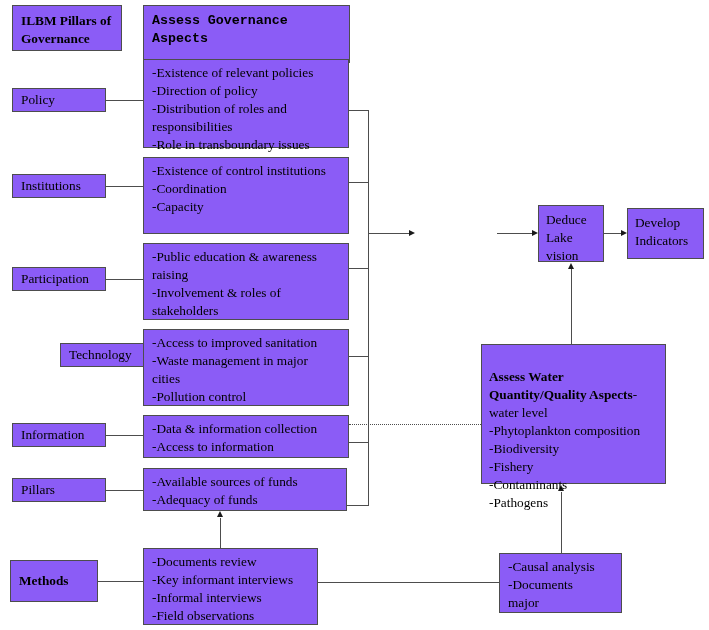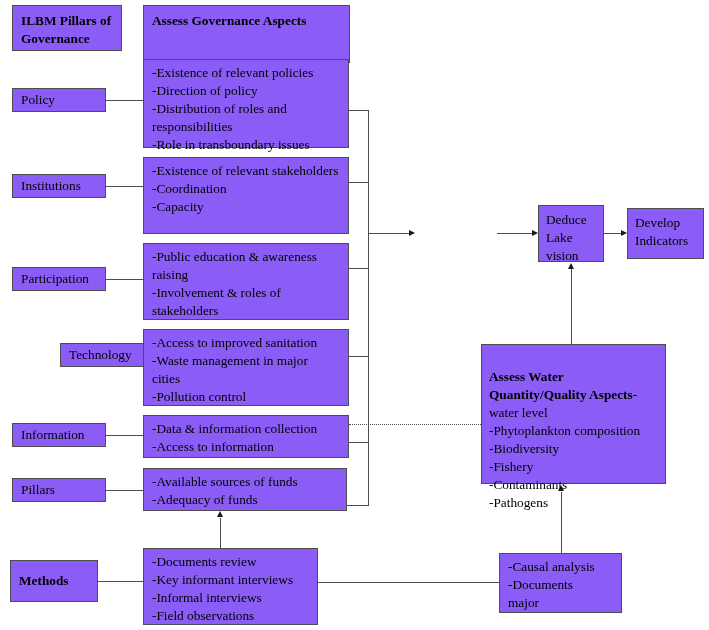--- a/index.html
+++ b/index.html
@@ -79,21 +79,21 @@
   }
 </style>
 </head>
 <body>
 
 <div id="canvas">
 
   <div class="box bold hdr" style="left:12px; top:5px; width:110px; height:46px;">ILBM Pillars of
 Governance</div>
 
-  <div class="box bold hdr" style="left:143px; top:5px; width:207px; height:58px;">Assess Governance Aspects</div>
+  <div class="box bold hdr" style="left:143px; top:5px; width:207px; height:58px;font-family:Liberation Mono, monospace;">Assess Governance Aspects</div>
 
   <div class="box pillar" style="left:12px; top:88px; width:94px; height:24px;">Policy</div>
 
   <div class="box pillar" style="left:12px; top:174px; width:94px; height:24px;">Institutions</div>
 
   <div class="box pillar" style="left:12px; top:267px; width:94px; height:24px;">Participation</div>
 
   <div class="box pillar" style="left:12px; top:343px; width:94px; height:24px;margin-left:48px;">Technology</div>
 
   <div class="box pillar" style="left:12px; top:423px; width:94px; height:24px;">Information</div>
@@ -101,21 +101,21 @@
   <div class="box pillar" style="left:12px; top:478px; width:94px; height:24px;">Pillars</div>
 
   <div class="box pillar bold" style="left:10px; top:560px; width:88px; height:42px;">Methods</div>
 
   <div class="box detail" style="left:143px; top:59px; width:206px; height:89px;">-Existence of relevant policies
 -Direction of policy
 -Distribution of roles and
 responsibilities
 -Role in transboundary issues</div>
 
-  <div class="box detail" style="left:143px; top:157px; width:206px; height:77px;">-Existence of relevant stakeholders
+  <div class="box detail" style="left:143px; top:157px; width:206px; height:77px;">-Existence of control institutions
 -Coordination
 -Capacity</div>
 
   <div class="box detail" style="left:143px; top:243px; width:206px; height:77px;">-Public education &amp; awareness
 raising
 -Involvement &amp; roles of
 stakeholders</div>
 
   <div class="box detail" style="left:143px; top:329px; width:206px; height:77px;">-Access to improved sanitation
 -Waste management in major

